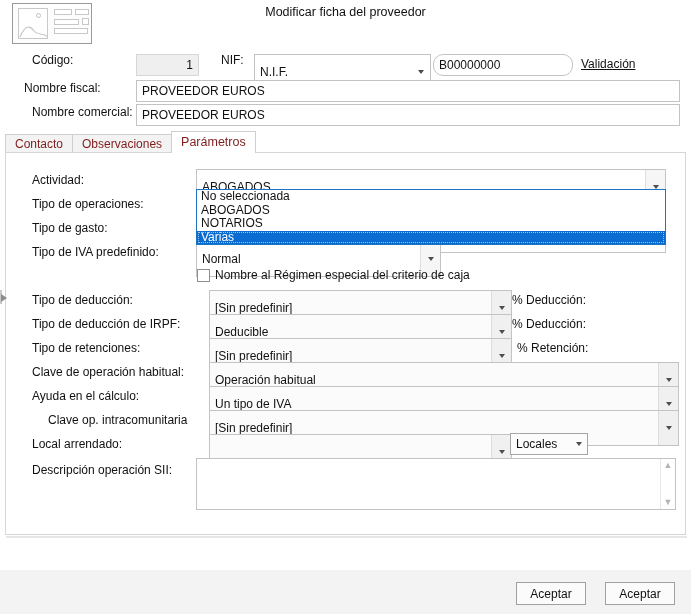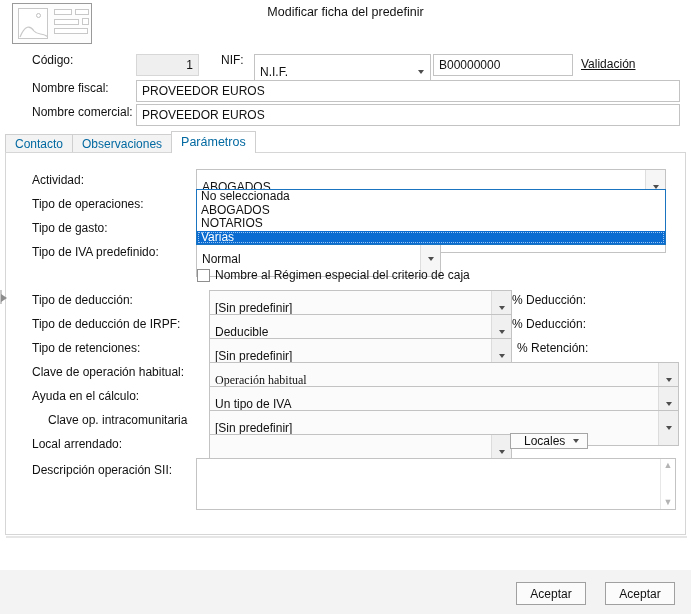--- a/index.html
+++ b/index.html
@@ -74,21 +74,21 @@
 
   .link-val {
     font-size: 12px; color: #111; text-decoration: underline; cursor: pointer;
   }
 
   
   .tabstrip { position: absolute; left: 5px; top: 133px; height: 20px; display: flex; align-items: flex-end; }
   .tab {
     height: 19px; padding: 0 9px; font-size: 12px; line-height: 19px;
     border: 1px solid #cfcfcf; border-bottom: none; background: #f3f3f3;
-    color: #0369a1; margin-right: -1px; position: relative;
+    color: #7f1d1d; margin-right: -1px; position: relative;
   }
   .tab.active {
     background: #fff; height: 22px; line-height: 21px; z-index: 3;
     border-color: #cfcfcf; font-size: 12.5px;
   }
 
   .panel {
     position: absolute; left: 5px; top: 152px; width: 681px; height: 383px;
     border: 1px solid #d6d6d6; background: #fff; z-index: 1;
   }
@@ -132,22 +132,22 @@
   .ta { flex: 1; height: 100%; border: none; outline: none; resize: none;
         font-family: "Liberation Sans", sans-serif; font-size: 12px; padding: 3px 4px; }
   .sbar { width: 15px; background: #fff; border-left: 1px solid #e7e7e7;
           display: flex; flex-direction: column; justify-content: space-between;
           align-items: center; padding: 2px 0; }
   .sbar i { font-size: 9px; color: #b4b4b4; line-height: 9px; }
 
   
   .splitbtn {
     position: absolute; border: 1px solid #a6a6a6; background: #fcfcfc;
-    height: 16px; font-size: 12px; color: #111;
-    display: flex; align-items: center; padding: 0 13px;
+    height: 22px; font-size: 12px; color: #111;
+    display: flex; align-items: center; padding: 0 5px;
   }
   .splitbtn .arrow { margin-left: auto; padding-left: 8px; }
   .splitbtn .arrow i {
     width: 0; height: 0; border-left: 3.5px solid transparent;
     border-right: 3.5px solid transparent; border-top: 4px solid #4d4d4d; display: block;
   }
 
   
   .footer {
     position: absolute; left: 0; bottom: 0; width: 691px; height: 44px;
@@ -180,41 +180,41 @@
         </div>
         <div class="lrow">
           <div class="bar" style="width:25px"></div>
           <div class="sq"></div>
         </div>
         <div class="lrow">
           <div class="bar" style="width:34px"></div>
         </div>
       </div>
     </div>
-    <div class="dlg-title">Modificar ficha del predefinir</div>
+    <div class="dlg-title">Modificar ficha del proveedor</div>
   </div>
 
   <div class="field-row" style="left:32px; top:53px;">
     <span class="lbl">Código:</span>
   </div>
   <input class="inp ro" style="position: absolute; left: 136px; top: 54px; width: 63px;" readonly="" value="1">
 
   <div class="field-row" style="left:221px; top:53px;">
     <span class="lbl">NIF:</span>
   </div>
   <div class="combo" style="position:absolute; left:254px; top:54px; width:177px;">
     <span>N.I.F.</span>
     <span class="arrow">
         <i></i>
       </span>
   </div>
-  <input class="inp" style="position: absolute; left: 433px; top: 54px; width: 140px;" value="B00000000">
+  <input class="inp" style="position: absolute; left: 433px; top: 54px; width: 140px; border-radius: 10px;" value="B00000000">
   <a class="link-val" style="position:absolute; left:581px; top:57px;">Validación</a>
 
-  <div class="field-row" style="left:32px; top:81px;justify-content:flex-end;">
+  <div class="field-row" style="left:24px; top:81px;justify-content:flex-end;">
     <span class="lbl">Nombre fiscal:</span>
   </div>
   <input class="inp" style="position: absolute; left: 136px; top: 80px; width: 544px;" value="PROVEEDOR EUROS">
 
   <div class="field-row" style="left:32px; top:105px;">
     <span class="lbl">Nombre comercial:</span>
   </div>
   <input class="inp" style="position: absolute; left: 136px; top: 104px; width: 544px;" value="PROVEEDOR EUROS">
 
   <div class="tabstrip">
@@ -299,21 +299,21 @@
   <div class="combo gray" style="position:absolute; left:196px; top:338px; width:303px; z-index:5;">
     <span>[Sin predefinir]</span>
     <span class="arrow">
         <i></i>
       </span>
   </div>
   <span class="lbl" style="position:absolute; left:517px; top:341px; z-index:5;">% Retención:</span>
   <input class="inp" style="position: absolute; left: 589px; top: 338px; width: 57px; text-align: right;" value="0,00">
 
   <span class="lbl" style="position:absolute; left:32px; top:365px; z-index:5;">Clave de operación habitual:</span>
-  <div class="combo gray" style="position:absolute; left:196px; top:362px; width:470px; z-index:5;font-family:Liberation Serif, serif;">
+  <div class="combo gray" style="position:absolute; left:196px; top:362px; width:470px; z-index:5;">
     <span>Operación habitual</span>
     <span class="arrow">
         <i></i>
       </span>
   </div>
 
   <span class="lbl" style="position:absolute; left:32px; top:389px; z-index:5;">Ayuda en el cálculo:</span>
   <div class="combo gray" style="position:absolute; left:196px; top:386px; width:470px; z-index:5;">
     <span>Un tipo de IVA</span>
     <span class="arrow">

